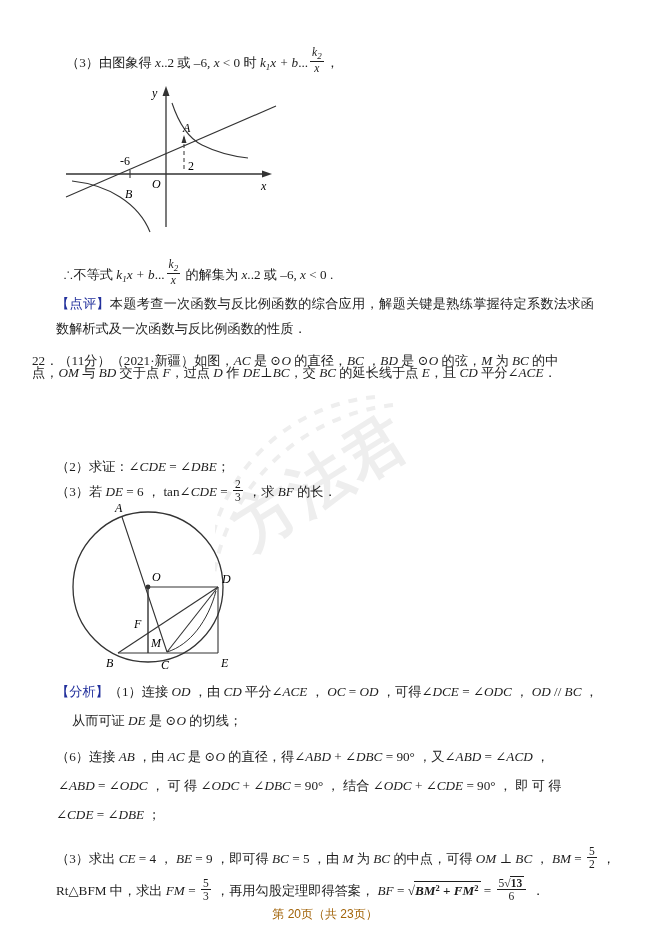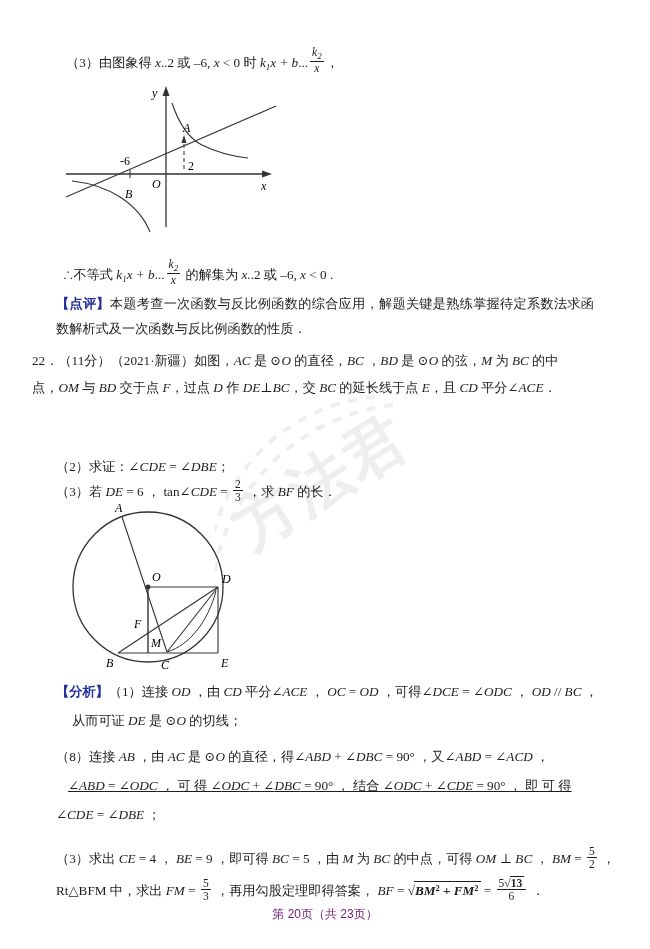--- a/index.html
+++ b/index.html
@@ -53,21 +53,21 @@
     z-index: 2;
   }
   .para {
     position: absolute;
     font-size: 13.2px;
     line-height: 25px;
     color: #1d1d1d;
     z-index: 2;
     text-align: justify;
   }
-  .hdr { color: #22309c; font-weight: 700; font-family: "Liberation Sans", sans-serif; }
+  .hdr { color: #22309c; font-weight: 400; font-family: "Liberation Sans", sans-serif; }
   i.v { font-style: italic; font-family: "Liberation Serif", serif; }
   .sub { font-size: 9px; vertical-align: -0.3em; font-style: italic; }
   .frac {
     display: inline-block;
     vertical-align: -0.48em;
     text-align: center;
     font-size: 11.5px;
     line-height: 1.08;
     margin: 10px 2px;
   }
@@ -82,21 +82,21 @@
   }
   .sup { font-size: 8.5px; vertical-align: 0.5em; }
   .footer {
     position: absolute;
     left: 0;
     right: 0;
     top: 906px;
     text-align: center;
     font-size: 12px;
     font-family: "Liberation Sans", sans-serif;
-    color: #701a75;
+    color: #a16207;
     z-index: 2;
   }
   .fig { position: absolute; z-index: 2; }
   svg text { font-family: "Liberation Serif", serif; }
 </style>
 </head>
 <body>
 
 <div class="page">
 
@@ -147,21 +147,21 @@
   </div>
 
   <div class="para" style="left:56px; top:291px; width:538px;">
     <span class="hdr">【点评】</span><span>本题考查一次函数与反比例函数的综合应用，解题关键是熟练掌握待定系数法求函数解析式及一次函数与反比例函数的性质．</span>
   </div>
 
   <div class="line" style="left:32px; top:352px;">
     <span>22．（11分）（2021·新疆）如图，</span><i class="v">AC</i><span> 是 ⊙</span><i class="v">O</i><span> 的直径，</span><i class="v">BC</i><span> ，</span><i class="v">BD</i><span> 是 ⊙</span><i class="v">O</i><span> 的弦，</span><i class="v">M</i><span> 为 </span><i class="v">BC</i><span> 的中</span>
   </div>
 
-  <div class="line" style="left:32px; top:379px;">
+  <div class="line" style="left:32px; top:364px;">
     <span>点，</span><i class="v">OM</i><span> 与 </span><i class="v">BD</i><span> 交于点 </span><i class="v">F</i><span>，过点 </span><i class="v">D</i><span> 作 </span><i class="v">DE</i><span>⊥</span><i class="v">BC</i><span>，交 </span><i class="v">BC</i><span> 的延长线于点 </span><i class="v">E</i><span>，且 </span><i class="v">CD</i><span> 平分∠</span><i class="v">ACE</i><span>．</span>
   </div>
 
 
   <div class="line" style="left:56px; top:440px;margin-top:18px;">
     <span>（2）求证：∠</span><i class="v">CDE</i><span> = ∠</span><i class="v">DBE</i><span>；</span>
   </div>
 
   <div class="line" style="left:56px; top:468px;">
     <span>（3）若 </span><i class="v">DE</i><span> = 6 ，  tan∠</span><i class="v">CDE</i><span> = </span><span class="frac"><span class="num">2</span><span class="den">3</span></span><span> ，求 </span><i class="v">BF</i><span> 的长．</span>
@@ -203,24 +203,24 @@
 
   <div class="line" style="left:56px; top:683px;">
     <span class="hdr">【分析】</span><span>（1）连接 </span><i class="v">OD</i><span> ，由 </span><i class="v">CD</i><span> 平分∠</span><i class="v">ACE</i><span> ， </span><i class="v">OC</i><span> = </span><i class="v">OD</i><span> ，可得∠</span><i class="v">DCE</i><span> = ∠</span><i class="v">ODC</i><span> ， </span><i class="v">OD</i><span> // </span><i class="v">BC</i><span> ，</span>
   </div>
 
   <div class="line" style="left:72px; top:712px;">
     <span>从而可证 </span><i class="v">DE</i><span> 是 ⊙</span><i class="v">O</i><span> 的切线；</span>
   </div>
 
   <div class="line" style="left:56px; top:748px;">
-    <span>（8）连接 </span><i class="v">AB</i><span> ，由 </span><i class="v">AC</i><span> 是 ⊙</span><i class="v">O</i><span> 的直径，得∠</span><i class="v">ABD</i><span> + ∠</span><i class="v">DBC</i><span> = 90° ，又∠</span><i class="v">ABD</i><span> = ∠</span><i class="v">ACD</i><span> ，</span>
-  </div>
-
-  <div class="line" style="left:68px; top:777px;text-decoration:underline;">
+    <span>（6）连接 </span><i class="v">AB</i><span> ，由 </span><i class="v">AC</i><span> 是 ⊙</span><i class="v">O</i><span> 的直径，得∠</span><i class="v">ABD</i><span> + ∠</span><i class="v">DBC</i><span> = 90° ，又∠</span><i class="v">ABD</i><span> = ∠</span><i class="v">ACD</i><span> ，</span>
+  </div>
+
+  <div class="line" style="left:58px; top:777px;">
     ∠<i class="v">ABD</i><span> = ∠</span><i class="v">ODC</i><span> ， 可 得 ∠</span><i class="v">ODC</i><span> + ∠</span><i class="v">DBC</i><span> = 90° ， 结合 ∠</span><i class="v">ODC</i><span> + ∠</span><i class="v">CDE</i><span> = 90° ， 即 可 得</span>
   </div>
 
   <div class="line" style="left:56px; top:806px;">
     ∠<i class="v">CDE</i><span> = ∠</span><i class="v">DBE</i><span> ；</span>
   </div>
 
   <div class="line" style="left:56px; top:835px;">
     <span>（3）求出 </span><i class="v">CE</i><span> = 4 ， </span><i class="v">BE</i><span> = 9 ，即可得 </span><i class="v">BC</i><span> = 5 ，由 </span><i class="v">M</i><span> 为 </span><i class="v">BC</i><span> 的中点，可得 </span><i class="v">OM</i><span> ⊥ </span><i class="v">BC</i><span> ， </span><i class="v">BM</i><span> = </span><span class="frac"><span class="num">5</span><span class="den">2</span></span><span> ，</span>
   </div>

